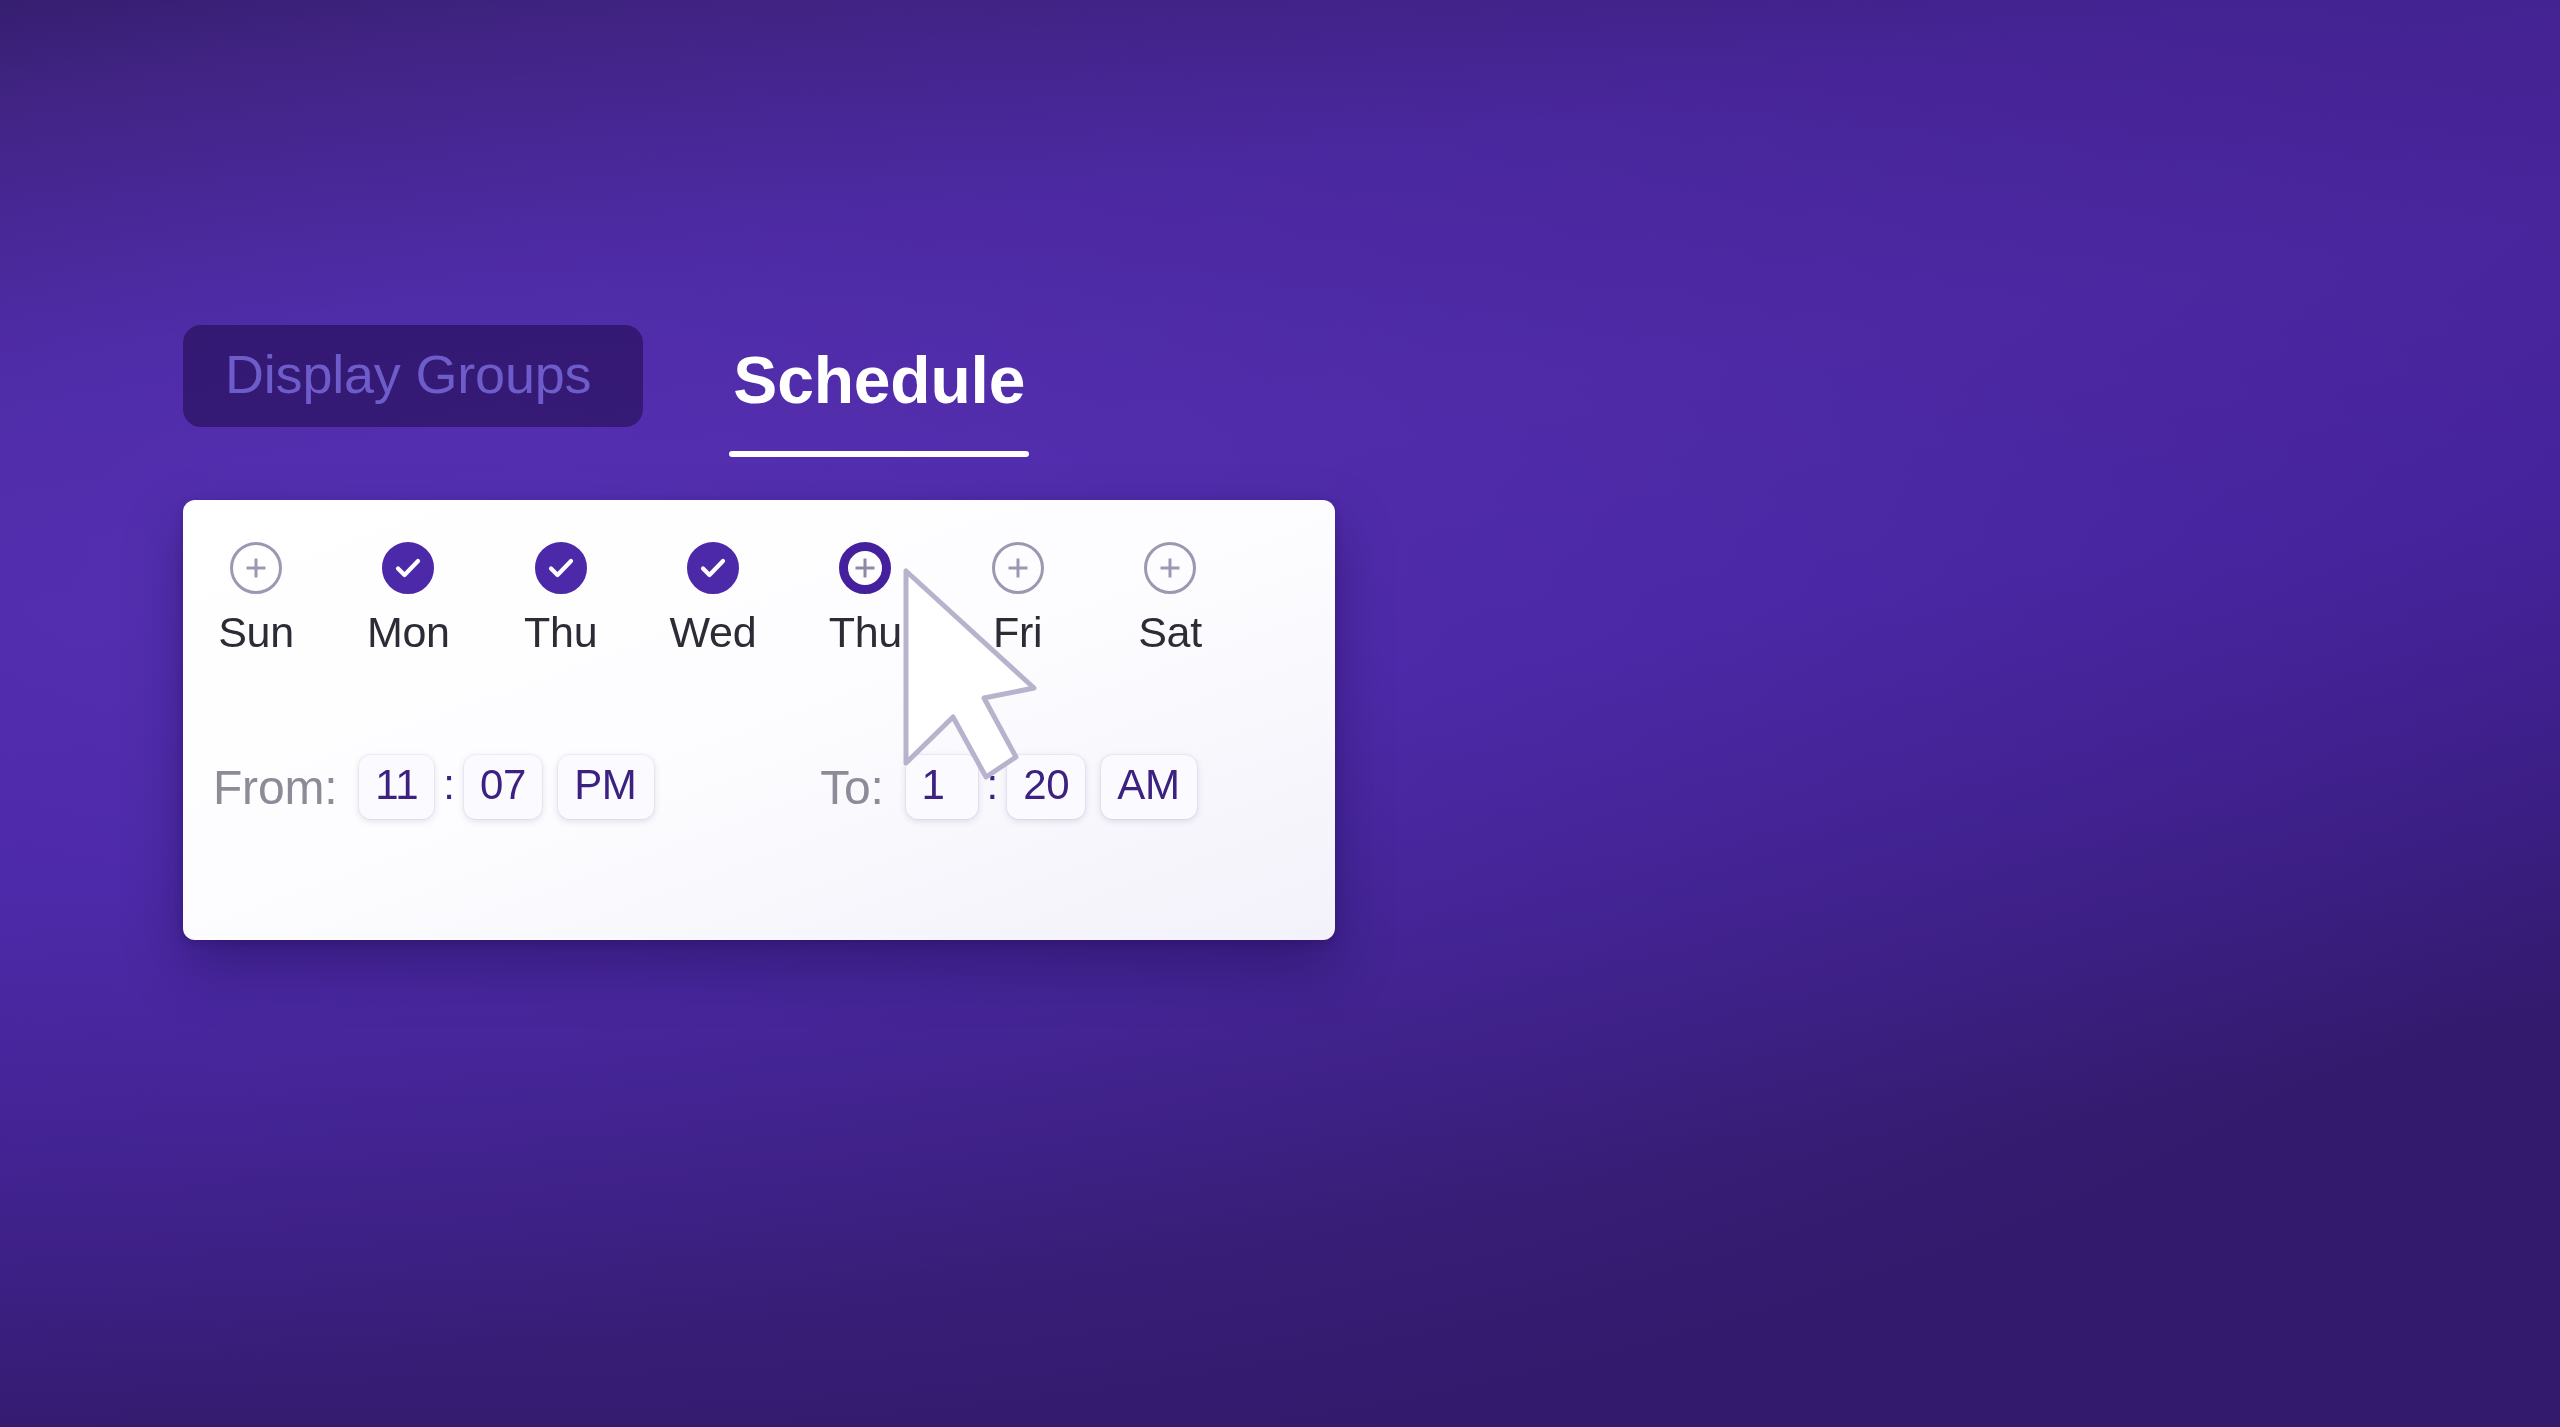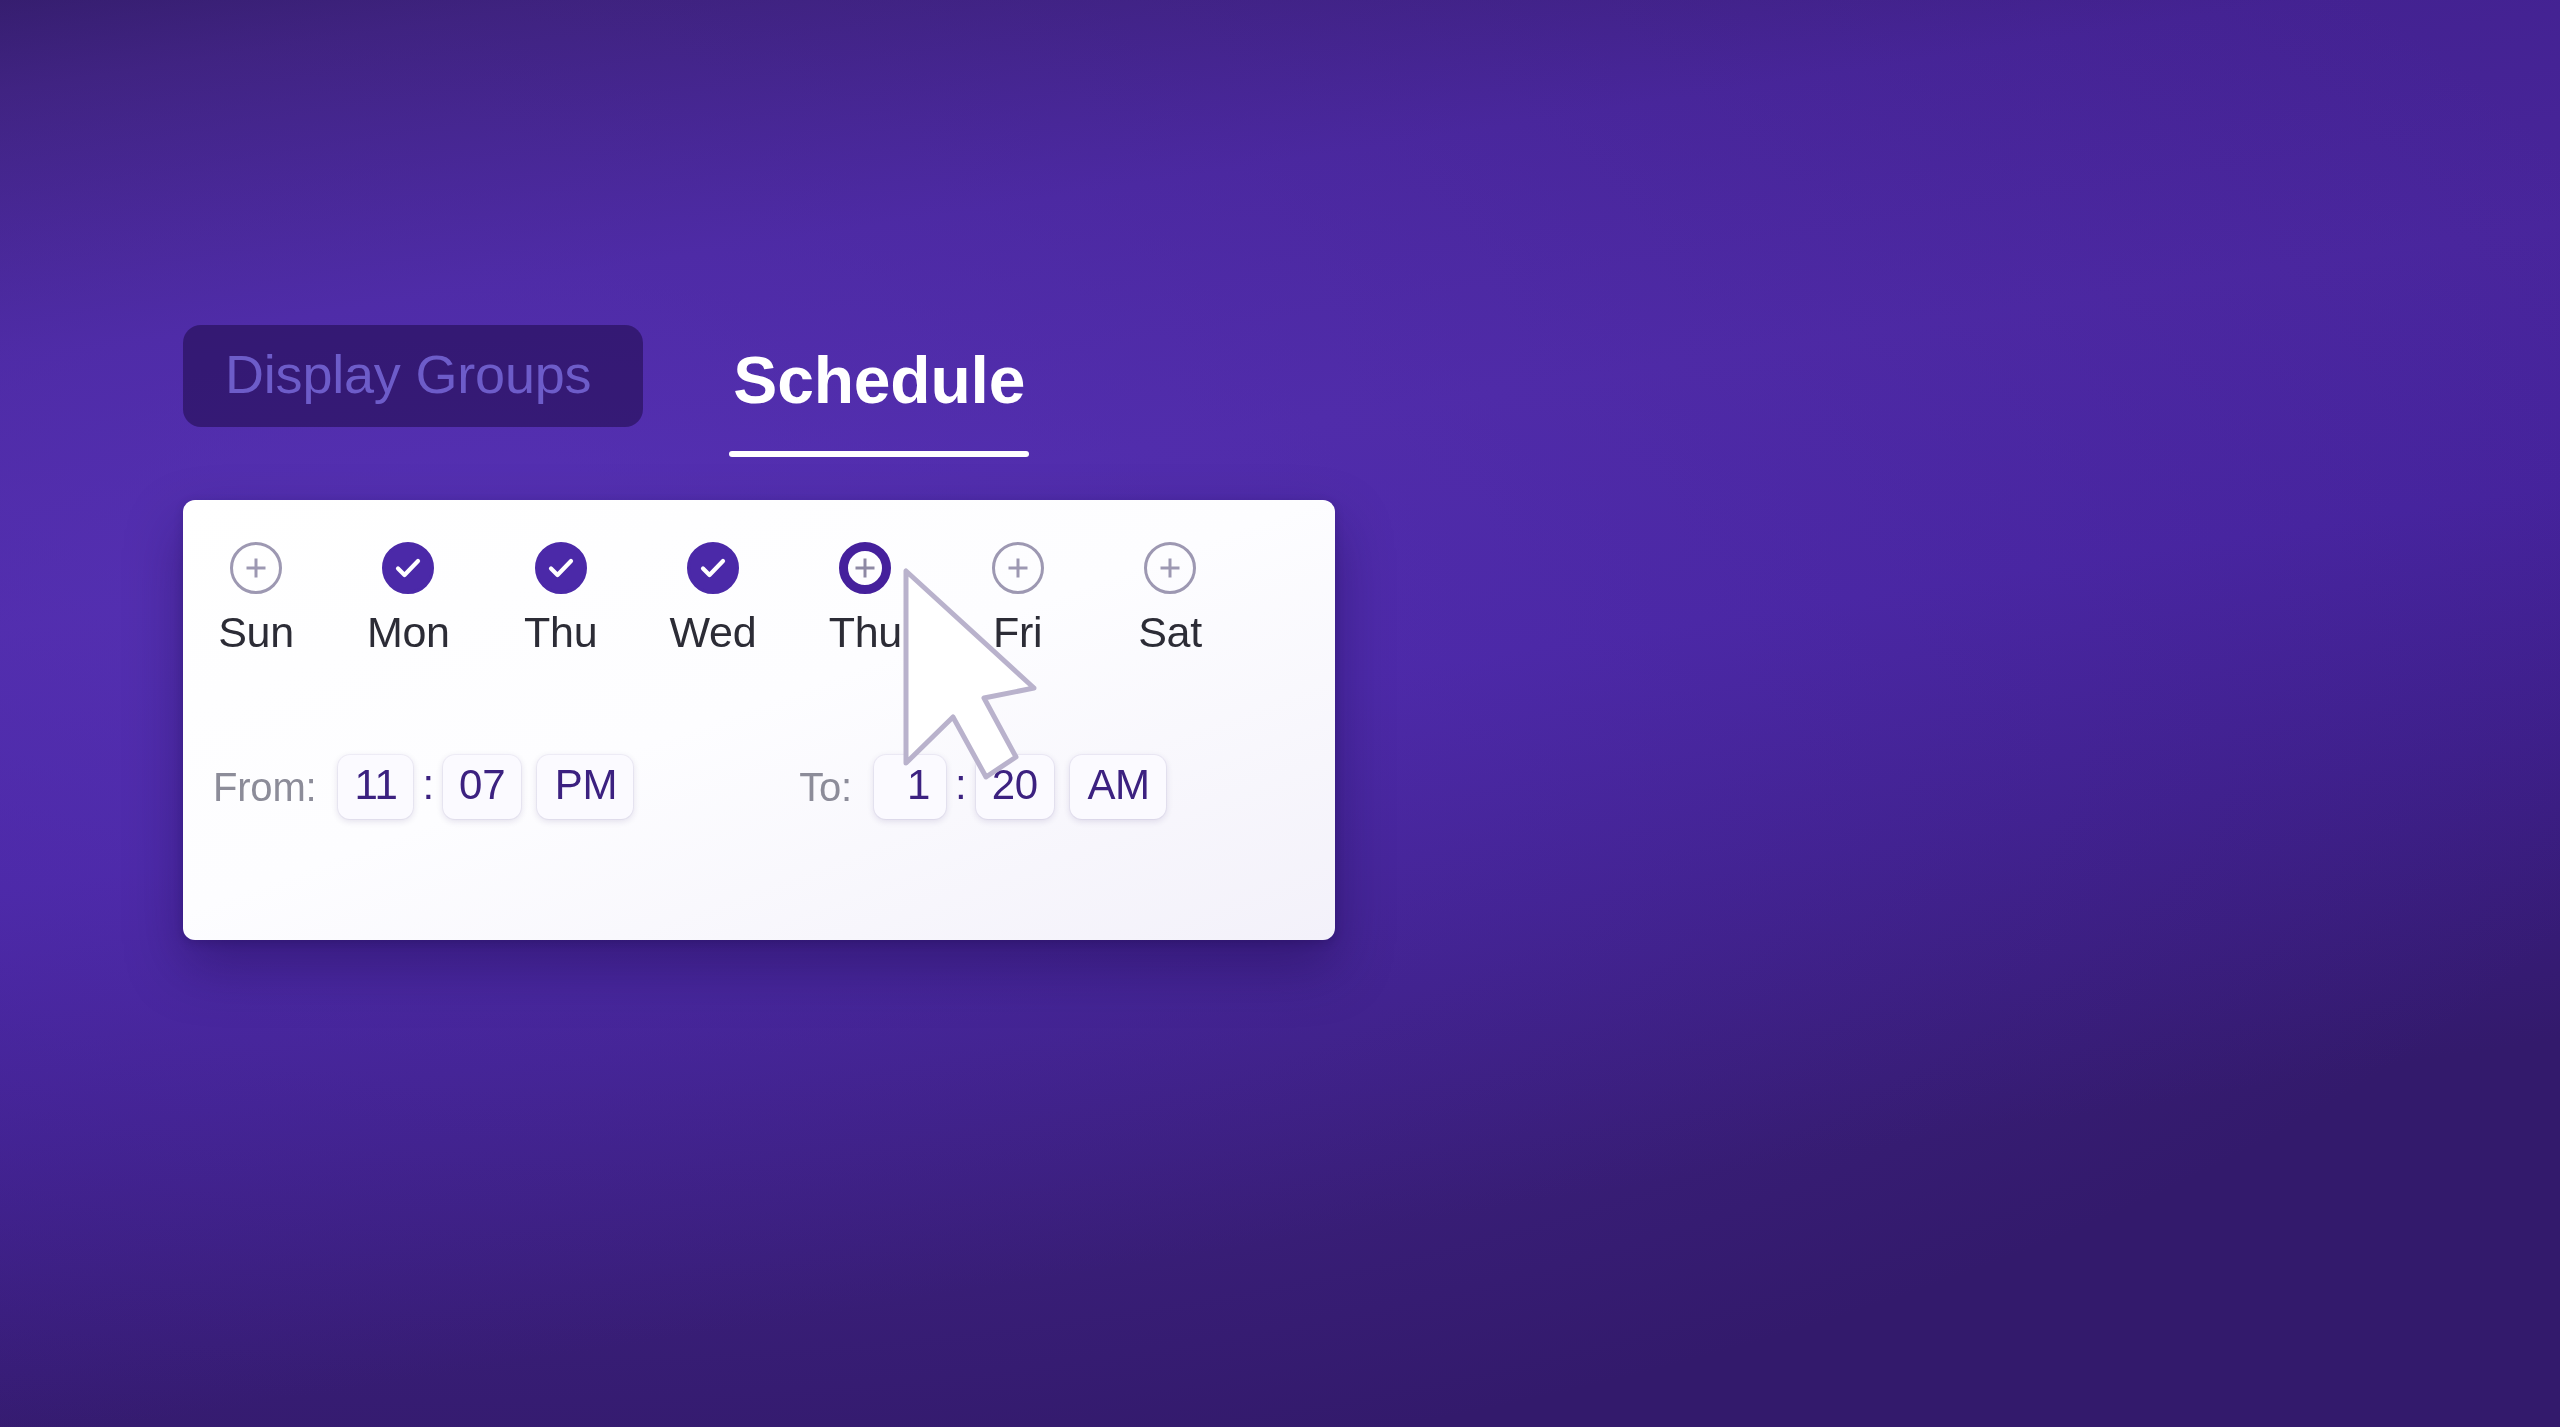--- a/index.html
+++ b/index.html
@@ -116,33 +116,33 @@
   }
 
   
   #times {
     position:absolute;
     left:30px; top:255px;
     display:flex; align-items:center;
   }
   .time-group { display:flex; align-items:center; }
   .time-label {
-    font-size:40px; color:#8c8c99;
+    font-size:48px; color:#8c8c99;
     letter-spacing:-0.2px;
     margin-right:22px;
   }
   .time-box {
     min-width:72px;
     padding:9px 16px 13px 16px;
     border-radius:12px;
     background:#fbfaff;
     box-shadow:0 2px 7px rgba(40,18,96,0.14), 0 0 0 1px rgba(80,50,160,0.05);
     font-size:42px; line-height:1;
     color:#3c2180;
-    text-align:right;
+    text-align:left;
     letter-spacing:-0.3px;
     cursor:pointer;
   }
   .colon {
     font-size:42px; color:#3c2180;
     padding:0 9px; line-height:1;
     margin-bottom:4px;
   }
   .meridiem { min-width:96px; margin-left:16px; }
   #times .spacer { width:166px; }

